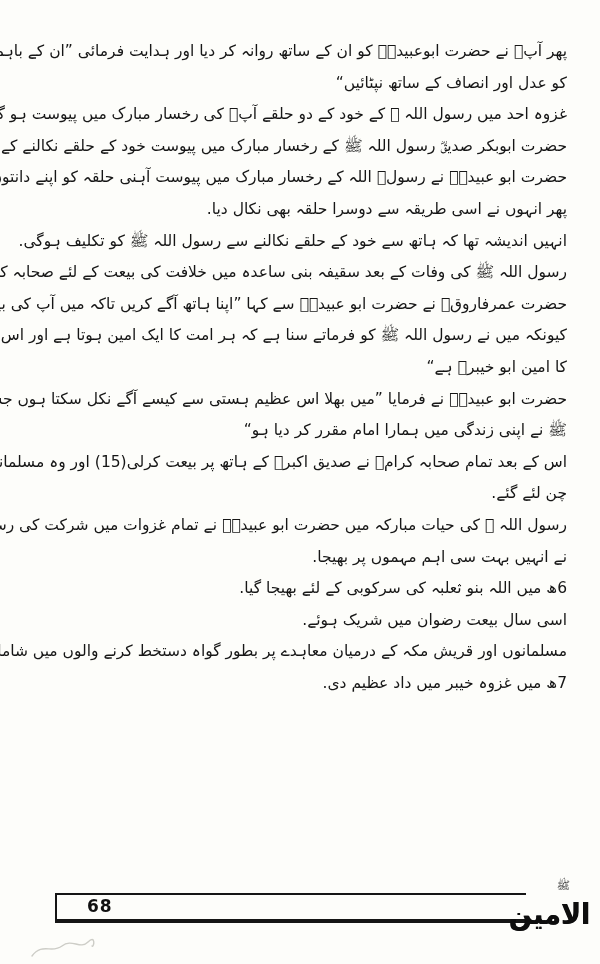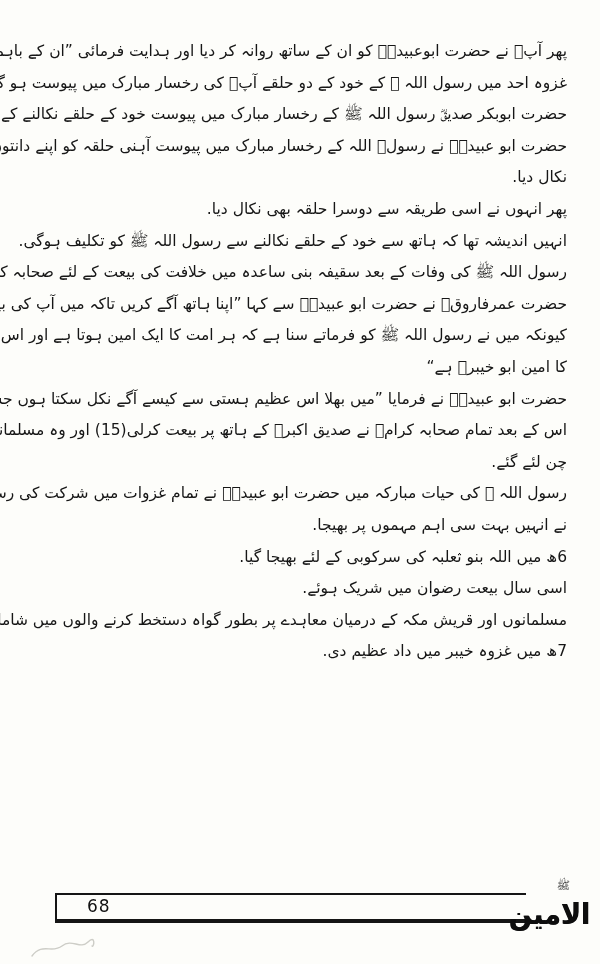--- a/index.html
+++ b/index.html
@@ -45,21 +45,21 @@
     border: 2px solid #151515;
     border-bottom-width: 4px;
     background: transparent;
     box-sizing: content-box;
   }
   .page-number {
     position: absolute;
     left: 30px;
     top: 1px;
     font-size: 17px;
-    font-weight: normal;
+    font-weight: bold;
     font-family: "DejaVu Sans", sans-serif;
     color: #111;
     letter-spacing: 1px;
   }
   
   .logo {
     position: absolute;
     right: 8px;
     top: 882px;
     width: 66px;
@@ -95,31 +95,32 @@
     opacity: 0.75;
   }
 </style>
 </head>
 <body>
 
 <div class="page">
 
   <main class="text-block">
     <p class="text-line">پھر آپؐ نے حضرت ابوعبیدہؓ کو ان کے ساتھ روانہ کر دیا اور ہدایت فرمائی ”ان کے باہمی اختلافات</p>
+    <p class="text-line">کو عدل اور انصاف کے ساتھ نپٹائیں“</p>
     <p class="text-line">غزوہ احد میں رسول اللہ ﷺ کے خود کے دو حلقے آپؐ کی رخسار مبارک میں پیوست ہو گئے تھے</p>
     <p class="text-line">حضرت ابوبکر صدیقؓ رسول اللہ ﷺ کے رخسار مبارک میں پیوست خود کے حلقے نکالنے کے لئے</p>
     <p class="text-line">حضرت ابو عبیدہؓ نے رسولؐ اللہ کے رخسار مبارک میں پیوست آہنی حلقہ کو اپنے دانتوں میں پکڑ کر</p>
-    <p class="text-line">نکال دیا.</p>
     <p class="text-line">پھر انہوں نے اسی طریقہ سے دوسرا حلقہ بھی نکال دیا.</p>
     <p class="text-line">انہیں اندیشہ تھا کہ ہاتھ سے خود کے حلقے نکالنے سے رسول اللہ ﷺ کو تکلیف ہوگی.</p>
     <p class="text-line">رسول اللہ ﷺ کی وفات کے بعد سقیفہ بنی ساعدہ میں خلافت کی بیعت کے لئے صحابہ کرام جمع تھے</p>
     <p class="text-line">حضرت عمرفاروقؓ نے حضرت ابو عبیدہؓ سے کہا ”اپنا ہاتھ آگے کریں تاکہ میں آپ کی بیعت کروں</p>
     <p class="text-line">کیونکہ میں نے رسول اللہ ﷺ کو فرماتے سنا ہے کہ ہر امت کا ایک امین ہوتا ہے اور اس امت</p>
     <p class="text-line">کا امین ابو خیبرؓ ہے“</p>
     <p class="text-line">حضرت ابو عبیدہؓ نے فرمایا ”میں بھلا اس عظیم ہستی سے کیسے آگے نکل سکتا ہوں جسے رسول اللہ</p>
+    <p class="text-line">ﷺ نے اپنی زندگی میں ہمارا امام مقرر کر دیا ہو“</p>
     <p class="text-line">اس کے بعد تمام صحابہ کرامؓ نے صدیق اکبرؓ کے ہاتھ پر بیعت کرلی(15) اور وہ مسلمانوں کے خلیفہ</p>
     <p class="text-line">چن لئے گئے.</p>
     <p class="text-line">رسول اللہ ﷺ کی حیات مبارکہ میں حضرت ابو عبیدہؓ نے تمام غزوات میں شرکت کی رسولؐ اللہ</p>
     <p class="text-line">نے انہیں بہت سی اہم مہموں پر بھیجا.</p>
     <p class="text-line">6ھ میں اللہ بنو ثعلبہ کی سرکوبی کے لئے بھیجا گیا.</p>
     <p class="text-line">اسی سال بیعت رضوان میں شریک ہوئے.</p>
     <p class="text-line">مسلمانوں اور قریش مکہ کے درمیان معاہدے پر بطور گواہ دستخط کرنے والوں میں شامل تھے.</p>
     <p class="text-line">7ھ میں غزوہ خیبر میں داد عظیم دی.</p>
   </main>
 

